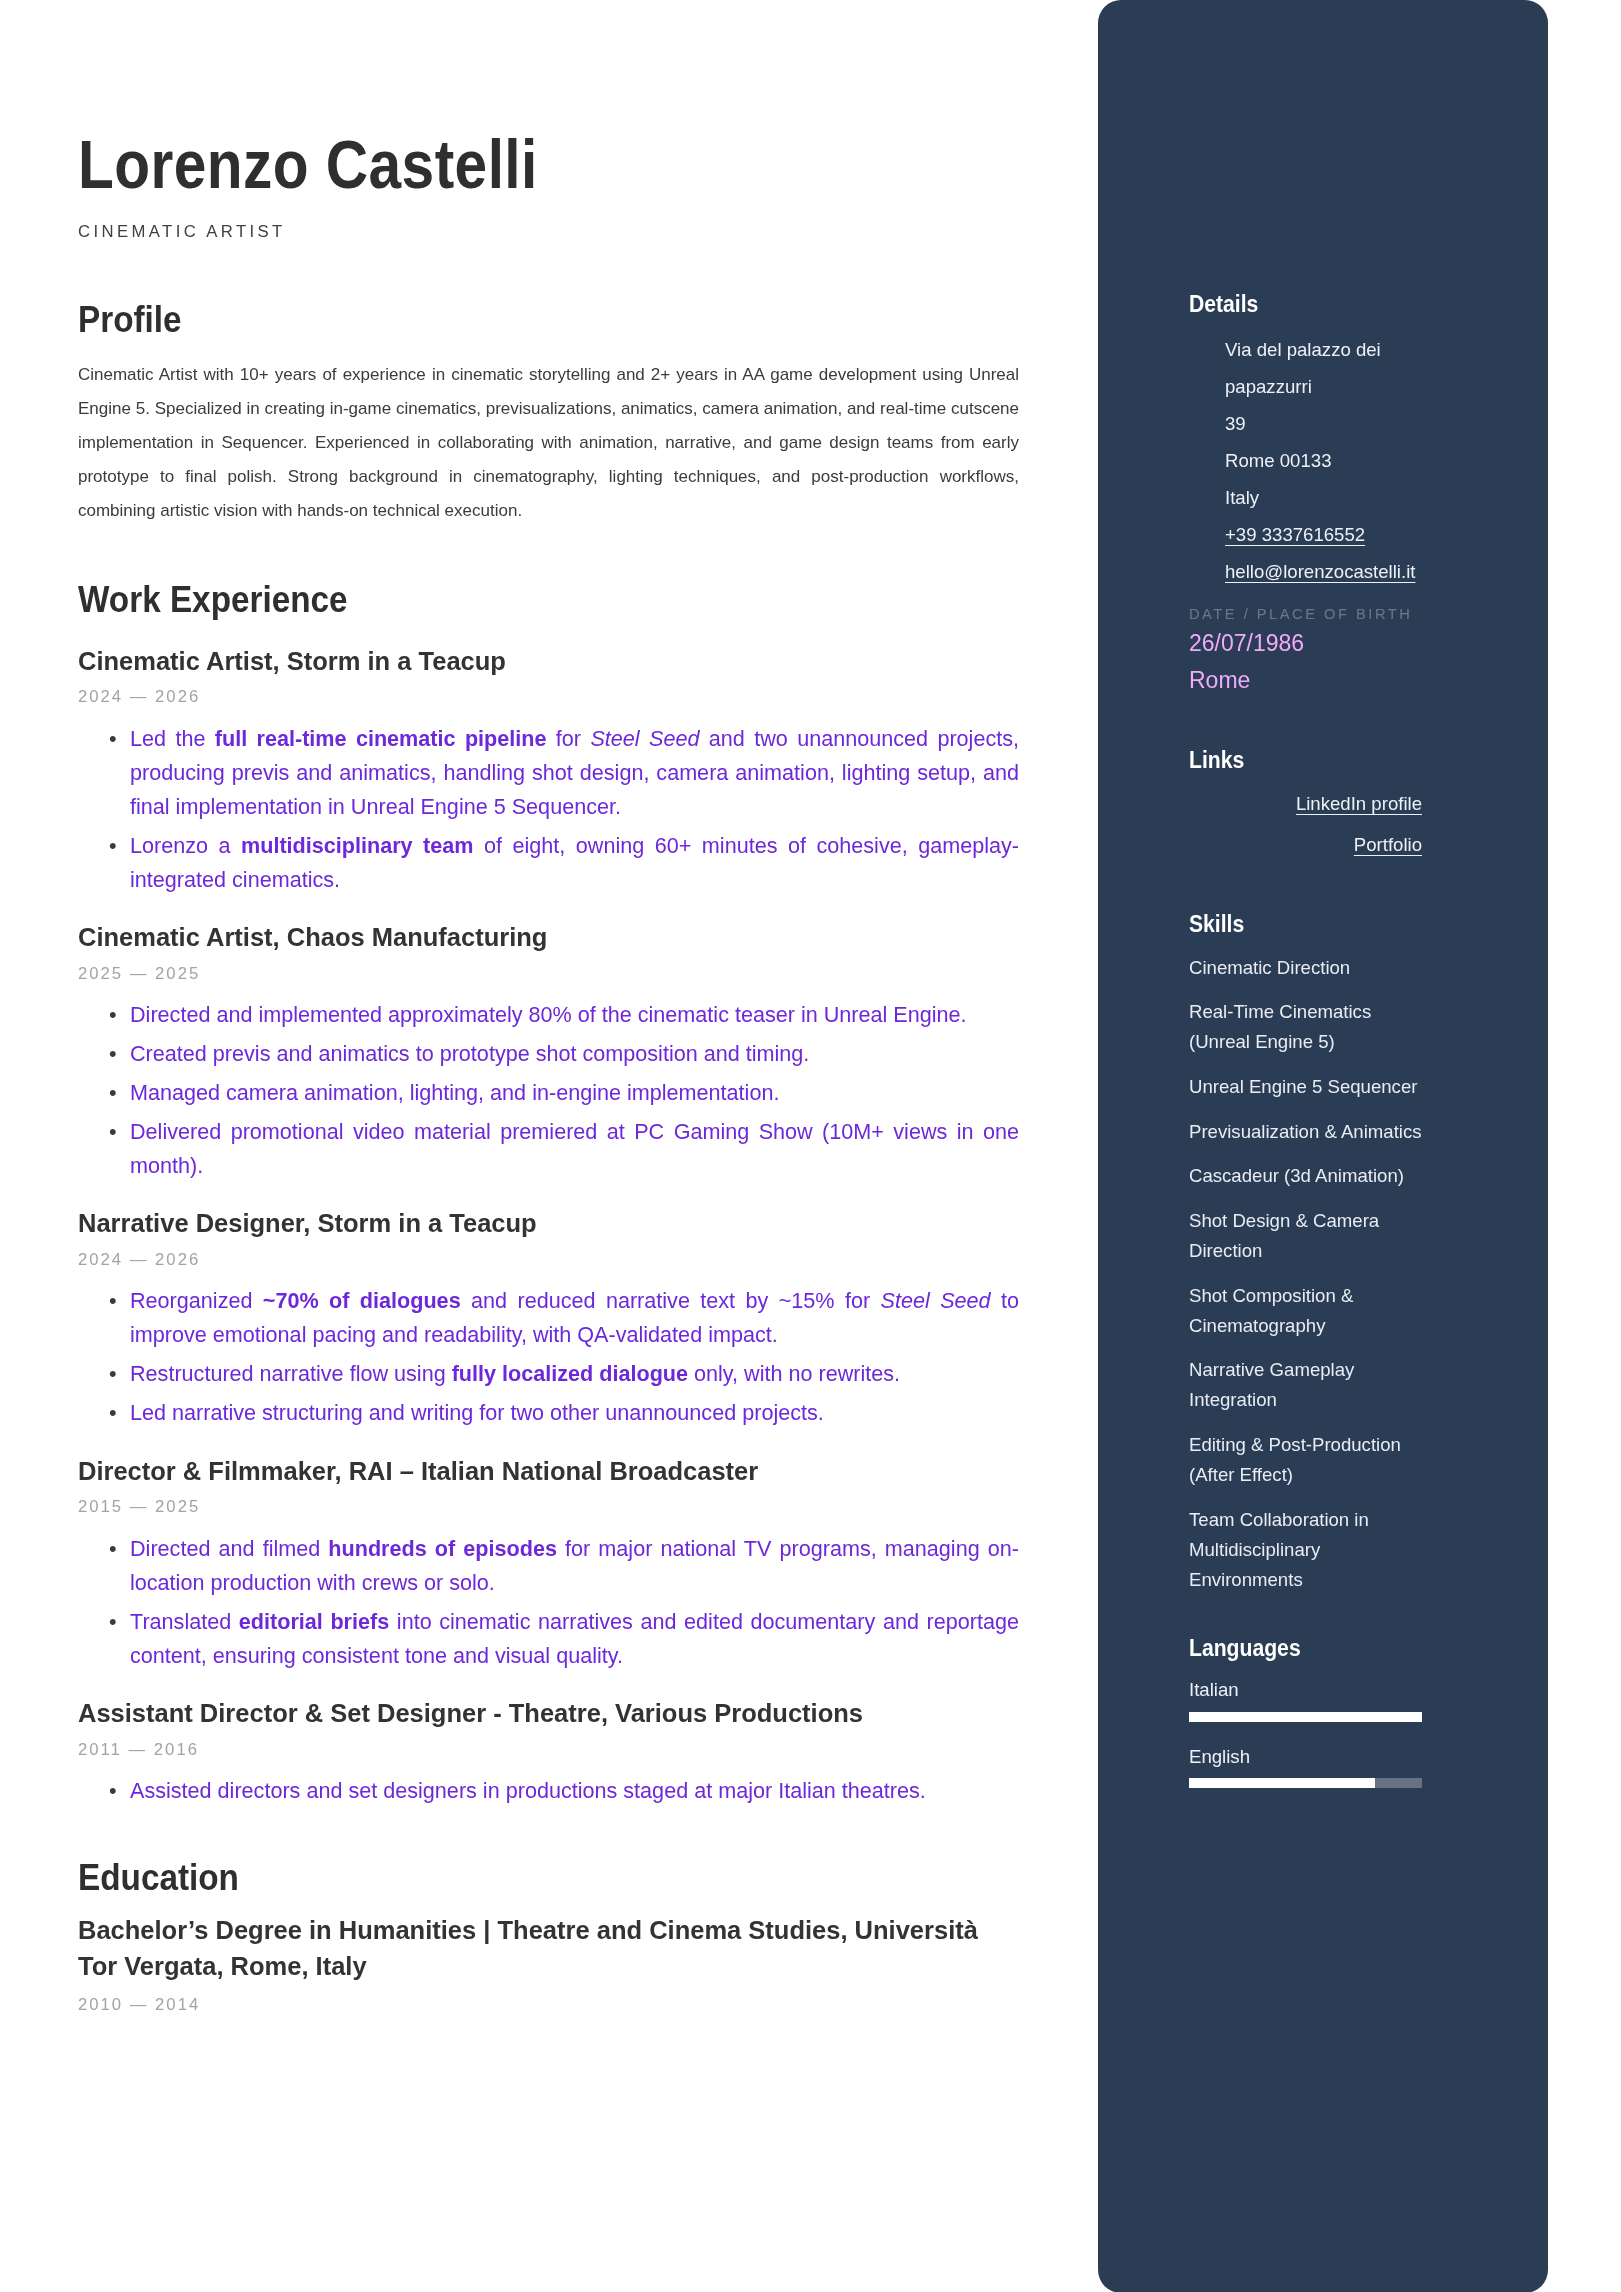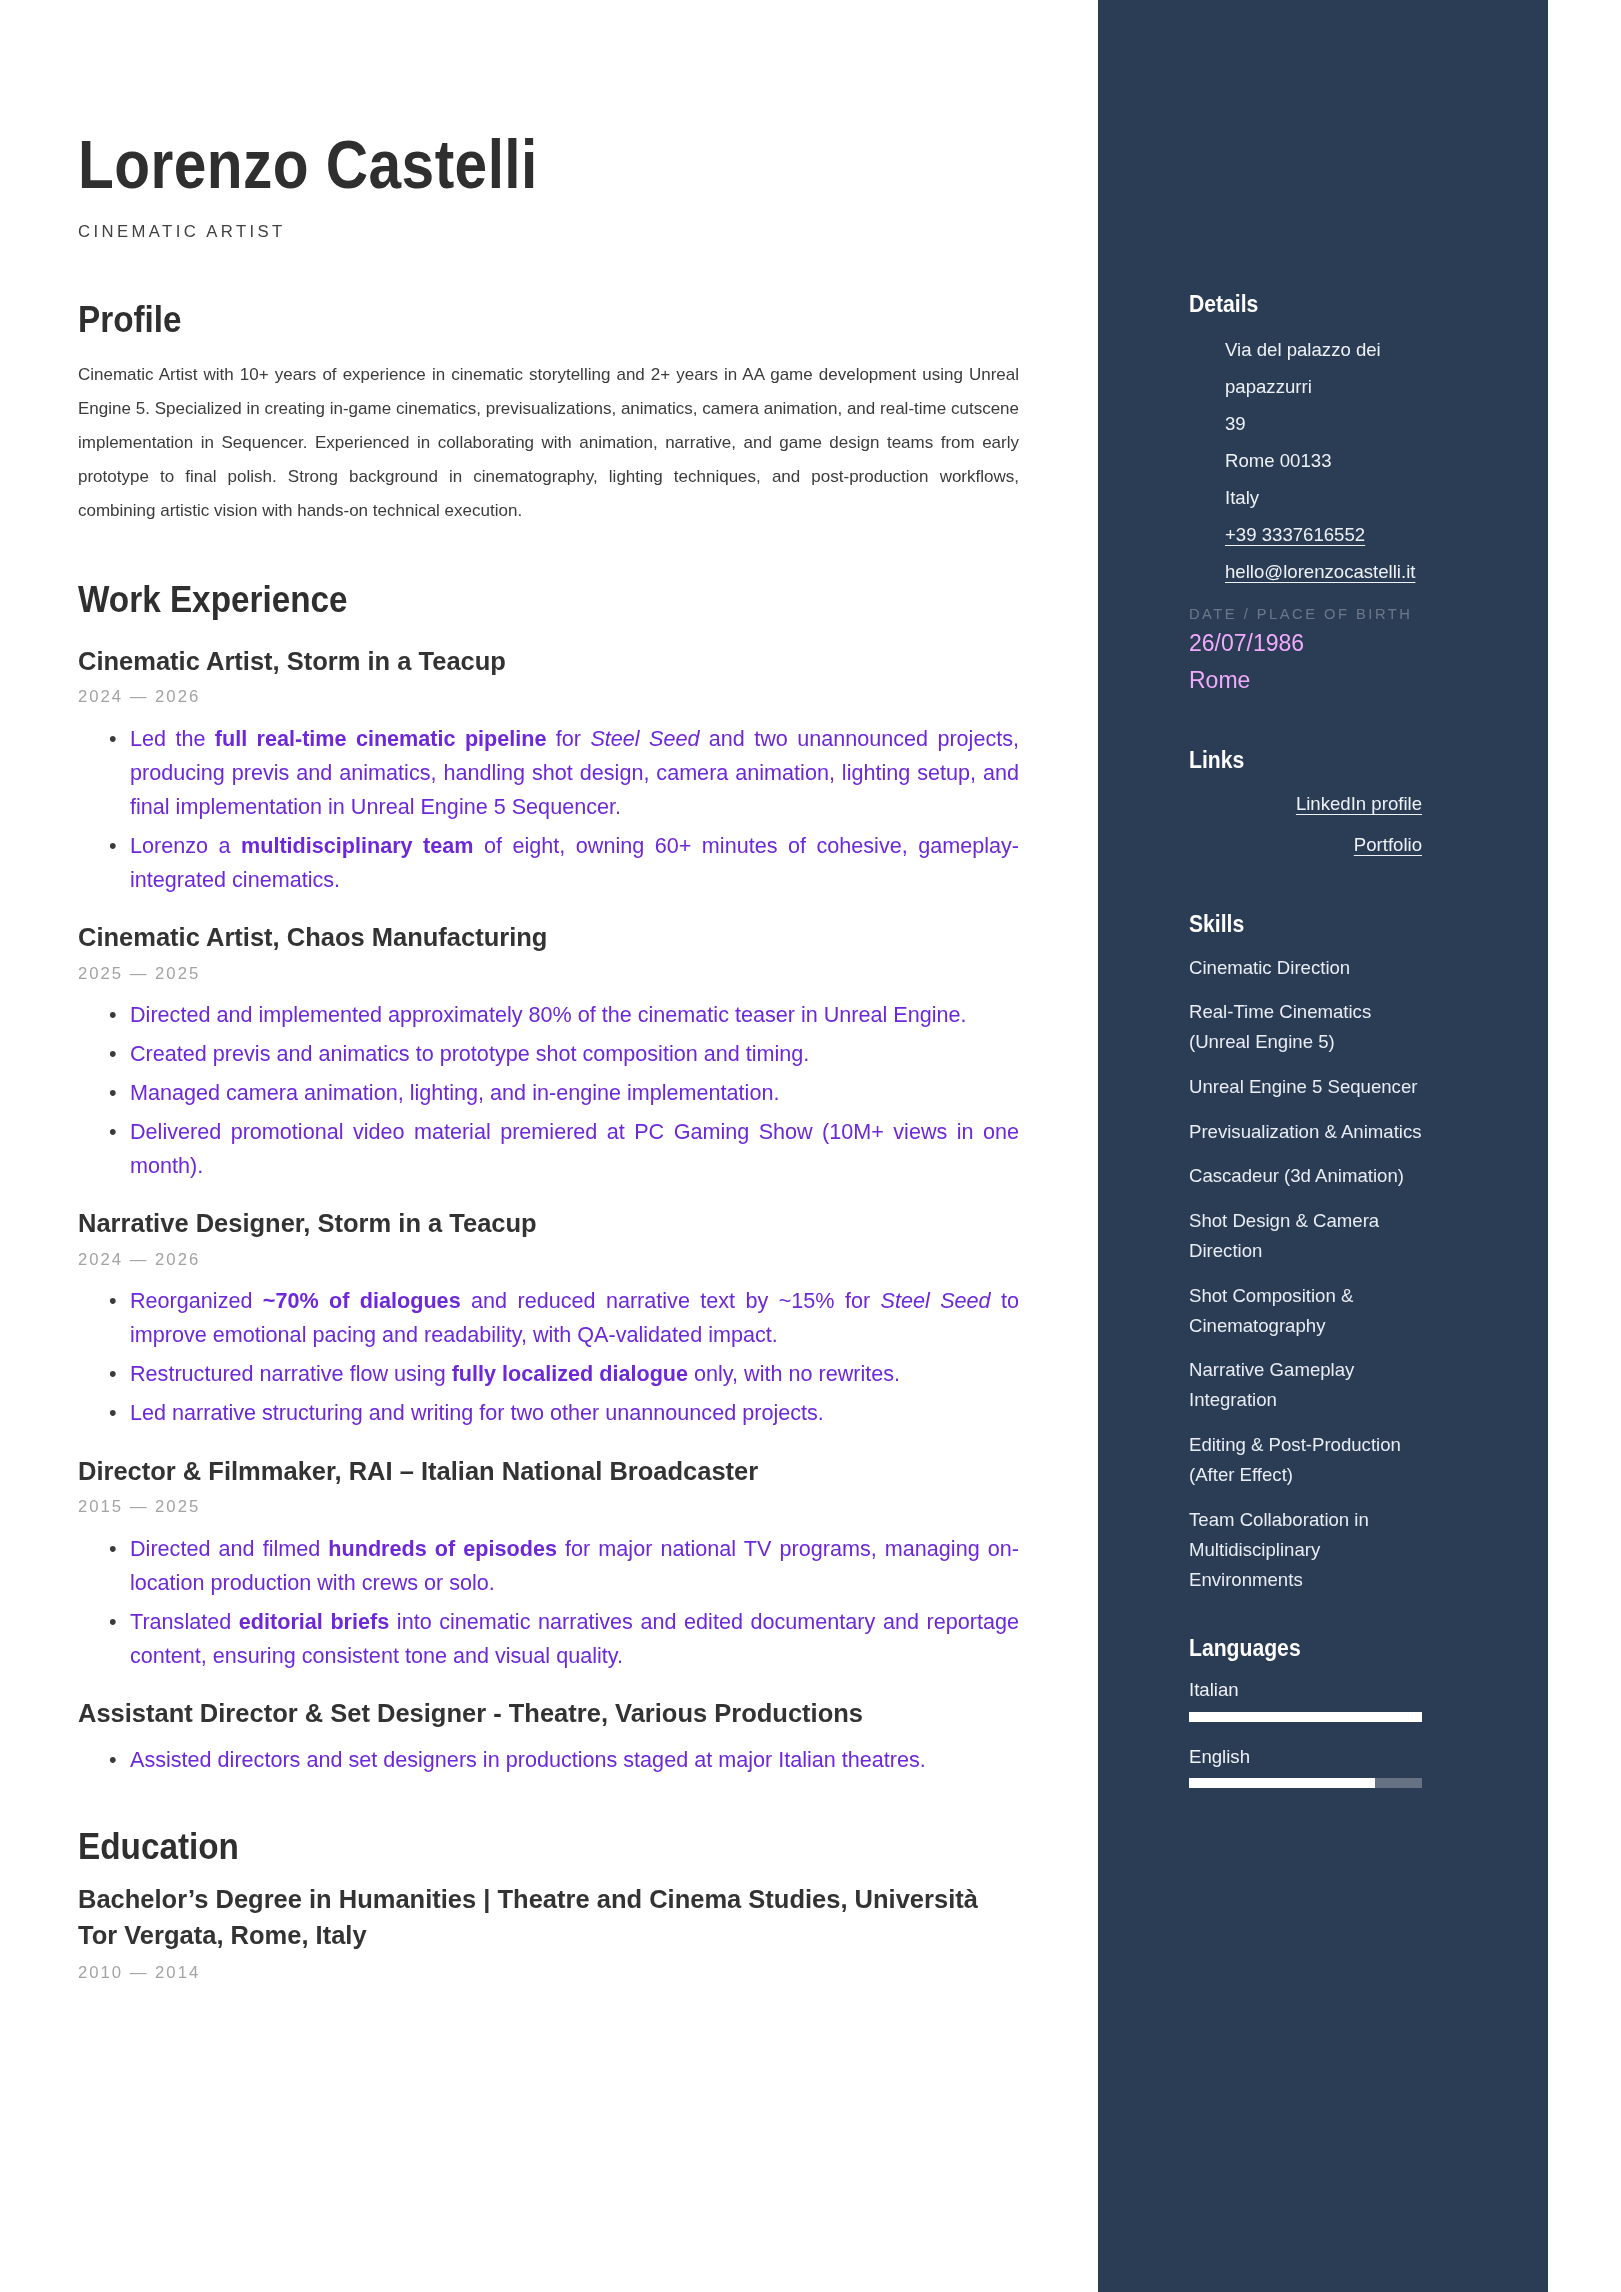--- a/index.html
+++ b/index.html
@@ -37,21 +37,21 @@
   }
   .bullets li::before { content:"•"; position:absolute; left:31px; top:0; color:#3b3b3b; }
   .b { font-weight:bold; }
   .i { font-style:italic; }
 
   .edu-item { margin-top:2px; }
   .edu-title { font-size:25.5px; font-weight:bold; color:#333333; line-height:36px; max-width:941px; }
 
   .sidebar {
     position:absolute; left:1098px; top:0; width:450px; height:2293px;
-    background:#2b3c55; color:#eef1f6; padding:290px 126px 59px 91px;
+    background:#2b3c55; color:#eef1f6; padding:290px 126px 59px 91px;border-radius:23px;
   }
   .s-h {
     font-size:23.5px; font-weight:bold; color:#ffffff; line-height:29px;
     white-space:nowrap; transform:scaleX(.9); transform-origin:0 50%;
   }
   .s-h.details { margin-bottom:11.8px; }
   .s-h.links { margin-top:47px; margin-bottom:7.8px; }
   .s-h.skills { margin-top:45px; margin-bottom:13.7px; }
   .s-h.languages { margin-top:39px; margin-bottom:15.7px; }
 
@@ -118,20 +118,21 @@
     <h3 class="job-title">Director &amp; Filmmaker, RAI – Italian National Broadcaster</h3>
     <div class="dates">2015 — 2025</div>
     <ul class="bullets">
             <li><span>Directed and filmed </span><span class="b">hundreds of episodes</span><span> for major national TV programs, managing on-location production with crews or solo.</span></li>
             <li><span>Translated </span><span class="b">editorial briefs</span><span> into cinematic narratives and edited documentary and reportage content, ensuring consistent tone and visual quality.</span></li>
           </ul>
   </section>
 
   <section class="job">
     <h3 class="job-title">Assistant Director &amp; Set Designer - Theatre, Various Productions</h3>
+    <div class="dates">2011 — 2016</div>
     <ul class="bullets">
             <li><span>Assisted directors and set designers in productions staged at major Italian theatres.</span></li>
           </ul>
   </section>
 </div>
 
     <h2 class="section-h edu">Education</h2>
     <div>
   <section class="edu-item">
     <div class="edu-title">Bachelor’s Degree in Humanities | Theatre and Cinema Studies, Università Tor Vergata, Rome, Italy</div>

